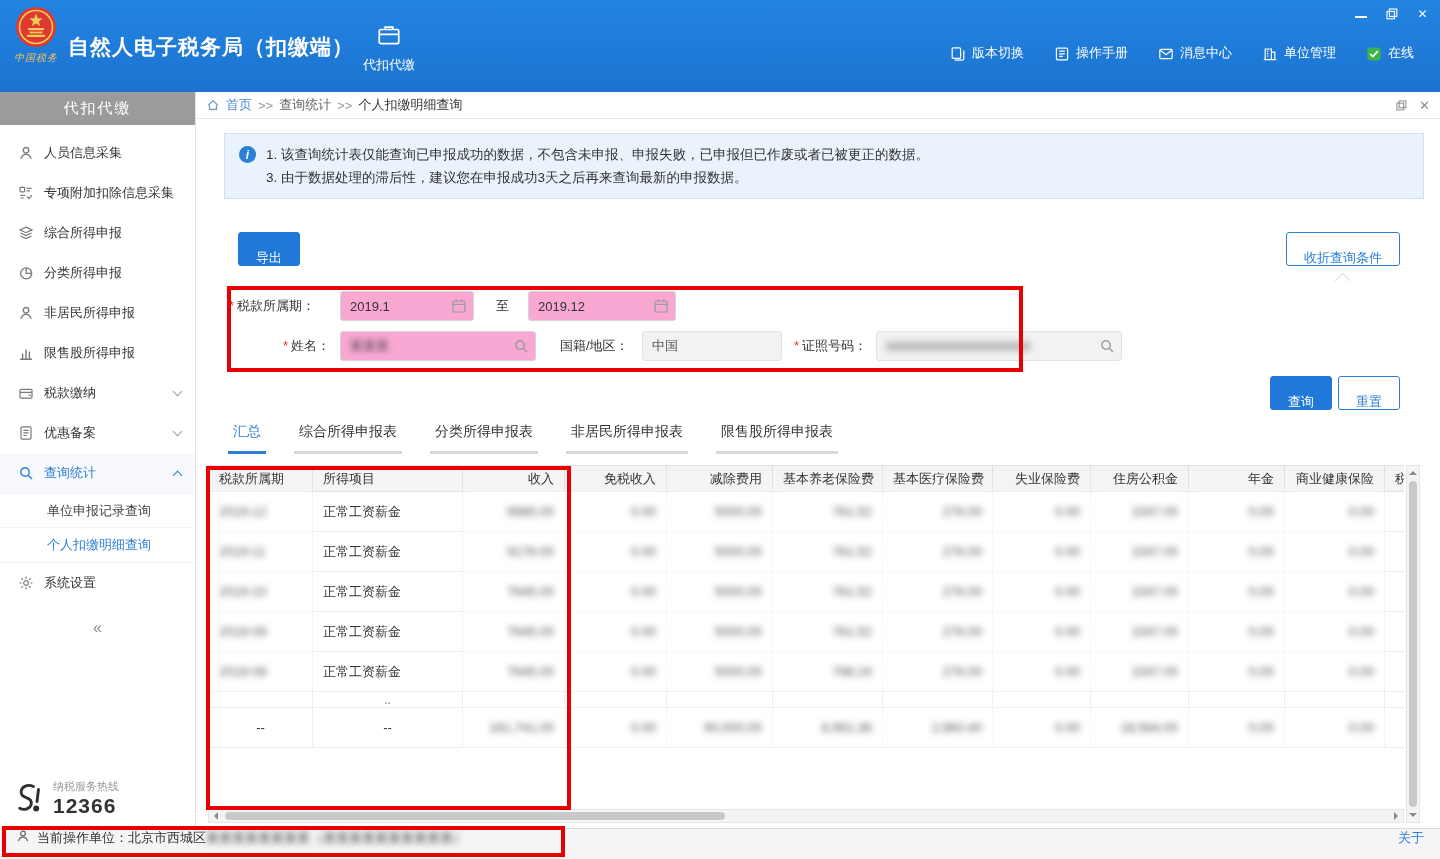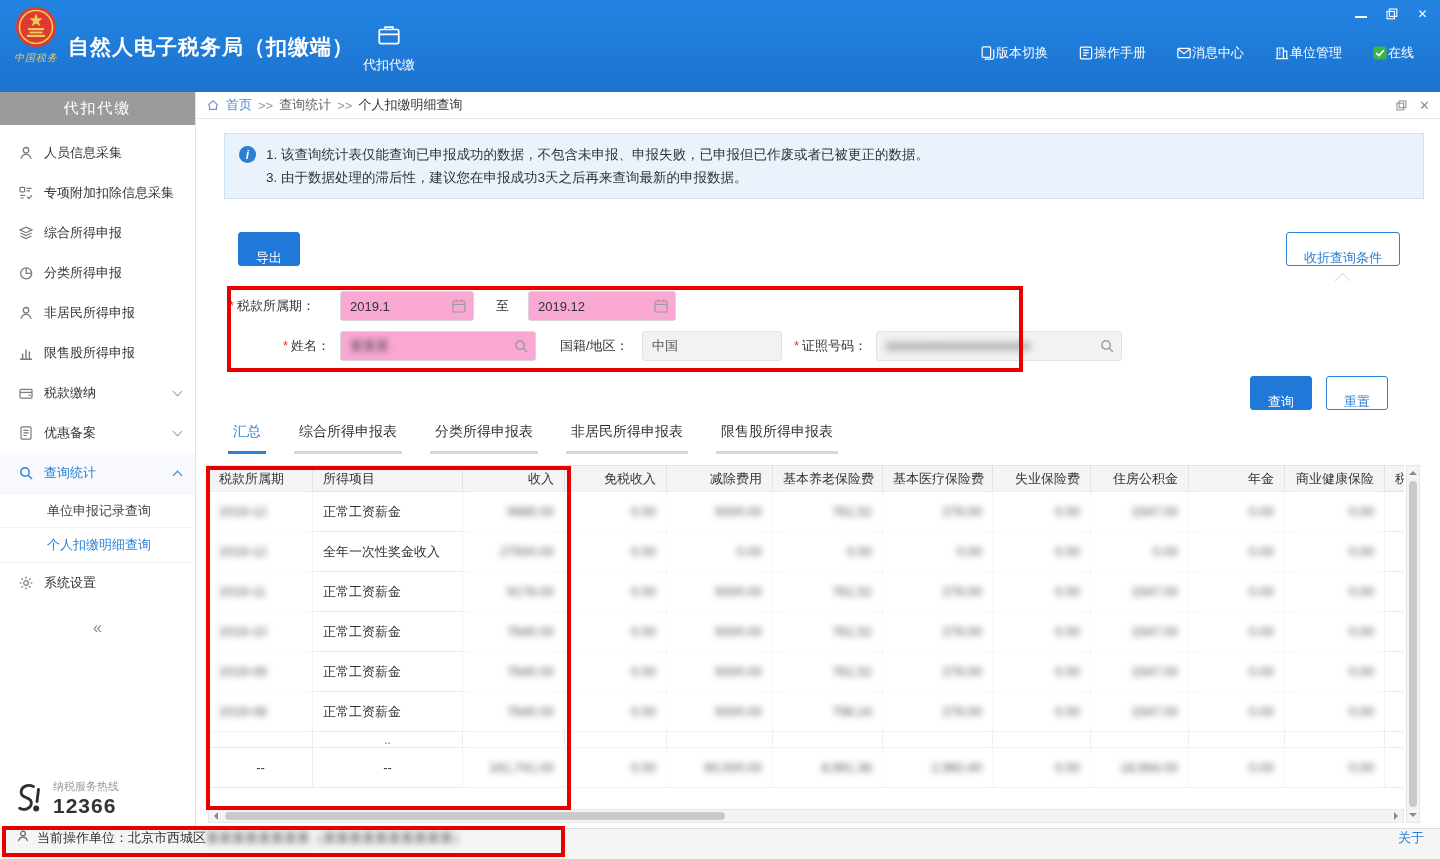--- a/index.html
+++ b/index.html
@@ -14,21 +14,21 @@
   background:linear-gradient(180deg,#2484E2,#1B73CF);color:#fff;z-index:5}
 .logo{position:absolute;left:10px;top:5px;width:52px;height:82px;text-align:center}
 .logo svg{width:44px;height:44px;margin:0 auto;display:block}
 .logo-text{display:block;color:#F2C65C;font-size:10px;font-style:italic;margin-top:2px;letter-spacing:1px}
 .app-title{position:absolute;left:68px;top:33px;font-size:21px;font-weight:bold;letter-spacing:1px}
 .module-tab{position:absolute;left:348px;top:12px;width:82px;height:72px;display:flex;flex-direction:column;
   align-items:center;justify-content:center;gap:7px;cursor:pointer}
 .module-icon{width:26px;height:26px;color:#fff}
 .module-tab-label{font-size:13px}
 .header-nav{position:absolute;right:26px;top:44px;display:flex;gap:30px;align-items:center}
-.nav-item{display:flex;align-items:center;font-size:13px;cursor:pointer;color:#fff}
+.nav-item{display:flex;align-items:flex-end;gap:6px;font-size:13px;cursor:pointer;color:#fff}
 .nav-icon{width:16px;height:16px}
 .win-controls{position:absolute;top:5px;right:10px;display:flex;gap:16px;align-items:center;height:18px}
 .wc{width:15px;height:15px;display:flex;align-items:center;justify-content:center;cursor:pointer;color:#fff;font-size:12px}
 .minbar{width:12px;height:2px;background:#fff;display:block;margin-top:6px}
 .wc-restore .icon{width:12px;height:12px;color:#fff}
 
 
 .breadcrumb{position:absolute;left:196px;top:92px;right:0;height:27px;background:#fff;
   border-bottom:1px solid #E4E7EB;display:flex;align-items:center;padding:0 10px;gap:6px;z-index:4}
 .home-icon{width:14px;height:14px;color:#6E95C4}
@@ -95,21 +95,21 @@
 .f-period-label{position:absolute;left:33px;top:172px}
 .f-period-start{left:144px;top:172px;width:134px}
 .f-to{position:absolute;left:300px;top:172px}
 .f-period-end{left:332px;top:172px;width:148px}
 .f-name-label{position:absolute;left:87px;top:212px}
 .f-name-input{left:144px;top:212px;width:196px}
 .f-nat-label{position:absolute;left:364px;top:212px}
 .f-nat-input{left:446px;top:212px;width:140px;padding-right:9px}
 .f-cert-label{position:absolute;left:598px;top:212px}
 .f-cert-input{left:680px;top:212px;width:246px}
-.action-row{position:absolute;top:257px;right:52px;display:flex;gap:14px}
+.action-row{position:absolute;top:257px;right:40px;display:flex;gap:6px}
 
 
 .tabs{position:absolute;left:32px;top:304px;display:flex;gap:28px}
 .tab{font-size:14px;padding:0 5px 10px;border-bottom:3px solid #D8D8D8;color:#333;cursor:pointer}
 .tab.active{color:#2B7FD4;border-color:#2B7FD4}
 
 
 .table-wrap{position:absolute;left:12px;right:36px;top:346px;height:338px;overflow:hidden}
 table{border-collapse:collapse;table-layout:fixed;width:100%}
 thead th{height:26px;font-weight:normal;color:#333;font-size:13px;background:#F4F4F5;
@@ -497,34 +497,20 @@
             <td class="num blur">5000.00</td>
             <td class="num blur">761.52</td>
             <td class="num blur">279.00</td>
             <td class="num blur">0.00</td>
             <td class="num blur">1547.00</td>
             <td class="num blur">0.00</td>
             <td class="num blur">0.00</td>
             <td class="num"></td>
           </tr>
           <tr class="data-row">
-            <td class=" blur">2019-12</td>
-            <td>全年一次性奖金收入</td>
-            <td class="num blur">27500.00</td>
-            <td class="num blur">0.00</td>
-            <td class="num blur">0.00</td>
-            <td class="num blur">0.00</td>
-            <td class="num blur">0.00</td>
-            <td class="num blur">0.00</td>
-            <td class="num blur">0.00</td>
-            <td class="num blur">0.00</td>
-            <td class="num blur">0.00</td>
-            <td class="num"></td>
-          </tr>
-          <tr class="data-row">
             <td class=" blur">2019-11</td>
             <td>正常工资薪金</td>
             <td class="num blur">9178.00</td>
             <td class="num blur">0.00</td>
             <td class="num blur">5000.00</td>
             <td class="num blur">761.52</td>
             <td class="num blur">279.00</td>
             <td class="num blur">0.00</td>
             <td class="num blur">1547.00</td>
             <td class="num blur">0.00</td>

